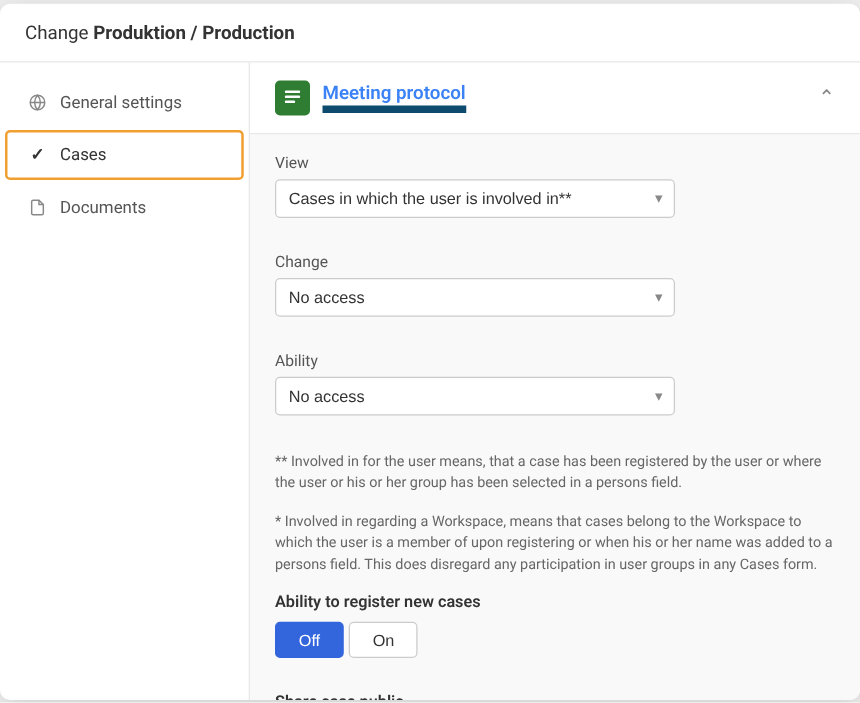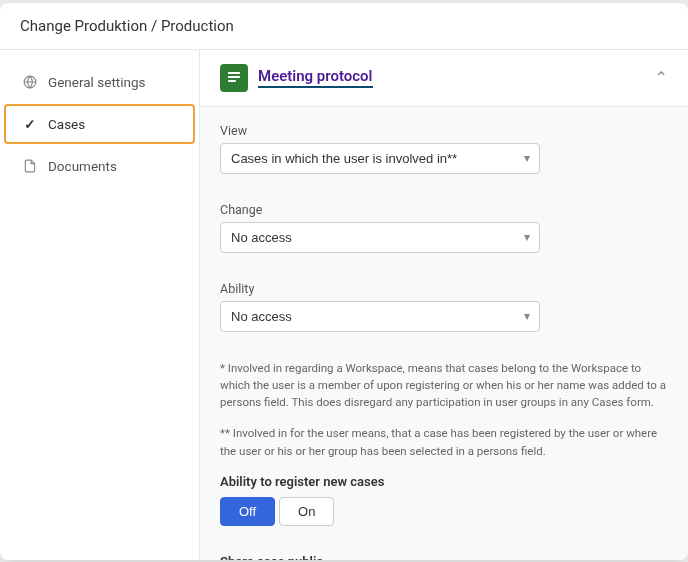--- a/index.html
+++ b/index.html
@@ -19,21 +19,21 @@
       box-shadow: 0 4px 20px rgba(0,0,0,0.15);
       overflow: hidden;
     }
     .modal-header {
       padding: 14px 20px;
       border-bottom: 1px solid #e8e8e8;
       font-size: 15px;
       color: #333;
     }
     .modal-header strong {
-      font-weight: 400;
+      font-weight: 700;
     }
     .modal-body {
       display: flex;
       height: 510px;
     }
     .sidebar {
       width: 200px;
       border-right: 1px solid #e8e8e8;
       padding: 10px 0;
       flex-shrink: 0;
@@ -105,22 +105,22 @@
       justify-content: center;
     }
     .section-icon svg {
       width: 16px;
       height: 16px;
       fill: #fff;
     }
     .section-title {
       font-size: 15px;
       font-weight: 600;
-      color: #4c1d95;
-      border-bottom: 2px solid #0c4a6e;
+      color: #3b82f6;
+      border-bottom: 6px solid #0c4a6e;
       padding-bottom: 1px;
     }
     .chevron-up::before { content: '⌃'; font-size: 16px; color: #888; }
     .section-content {
       padding: 16px 20px;
     }
     .field-group {
       margin-bottom: 28px;
     }
     .field-label {
@@ -292,22 +292,22 @@
           <div class="field-label">Ability</div>
           <div class="select-wrapper">
             <select>
               <option value="No access">No access</option>
               <option>Full access</option>
             </select>
             <span class="select-arrow">▾</span>
           </div>
         </div>
 
+        <p class="note-text">** Involved in for the user means, that a case has been registered by the user or where the user or his or her group has been selected in a persons field.</p>
         <p class="note-text">* Involved in regarding a Workspace, means that cases belong to the Workspace to which the user is a member of upon registering or when his or her name was added to a persons field. This does disregard any participation in user groups in any Cases form.</p>
-        <p class="note-text">** Involved in for the user means, that a case has been registered by the user or where the user or his or her group has been selected in a persons field.</p>
 
         <div class="field-group">
           <div class="subsection-title">Ability to register new cases</div>
           <div class="toggle-group">
             <button class="toggle-btn active-blue">Off</button>
             <button class="toggle-btn active-off">On</button>
           </div>
         </div>
 
         <div class="field-group">

